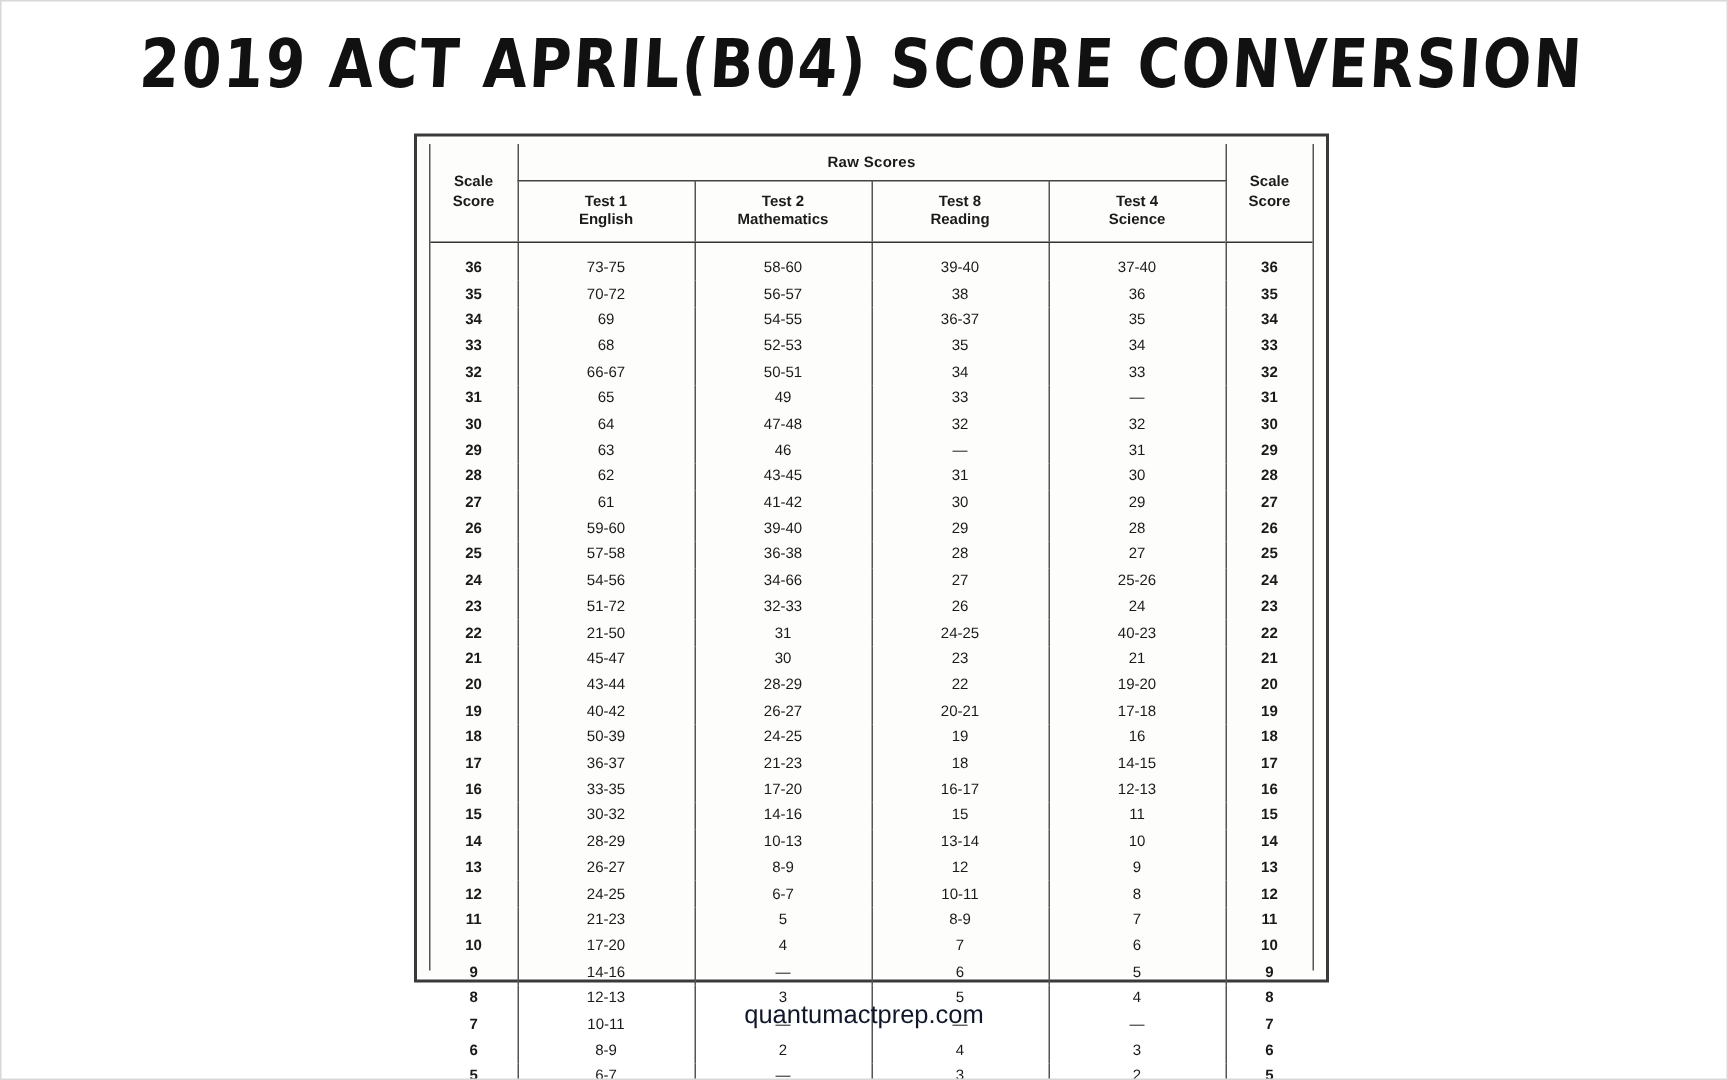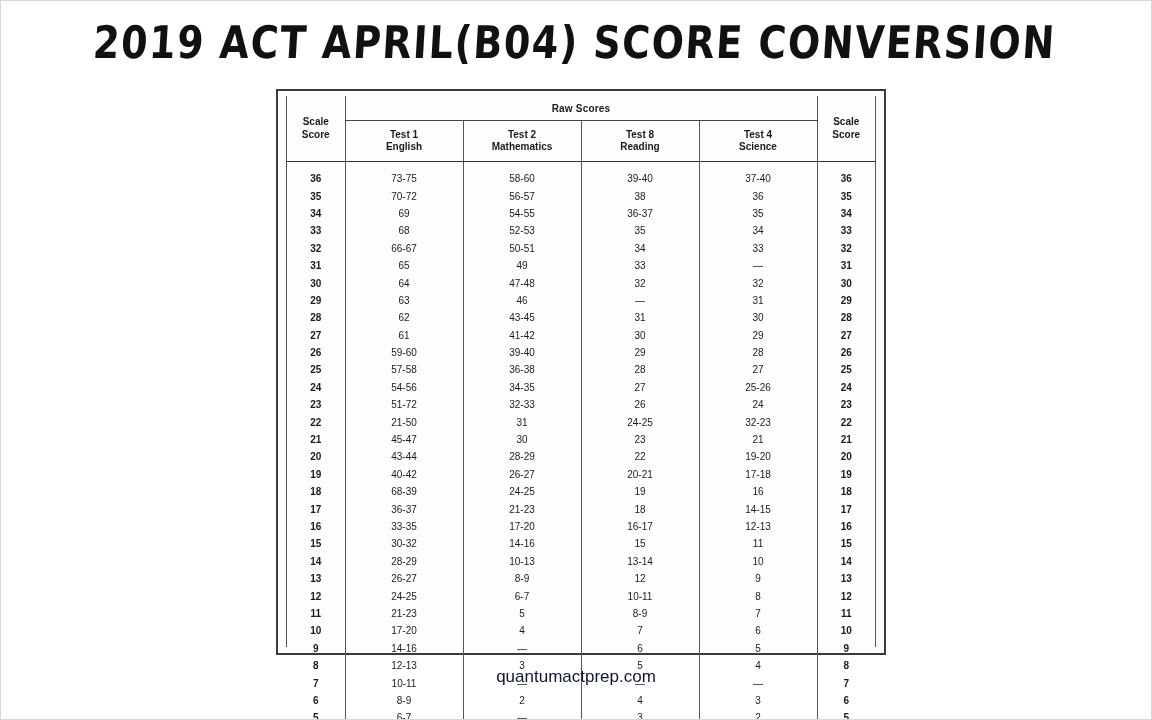--- a/index.html
+++ b/index.html
@@ -267,39 +267,39 @@
             <td class="scale-col">25</td>
             <td class="vline-l">57-58</td>
             <td class="vline-l">36-38</td>
             <td class="vline-l">28</td>
             <td class="vline-l vline-r">27</td>
             <td class="scale-col">25</td>
           </tr>
           <tr class="data-row">
             <td class="scale-col">24</td>
             <td class="vline-l">54-56</td>
-            <td class="vline-l">34-35</td>
+            <td class="vline-l">34-66</td>
             <td class="vline-l">27</td>
             <td class="vline-l vline-r">25-26</td>
             <td class="scale-col">24</td>
           </tr>
           <tr class="data-row">
             <td class="scale-col">23</td>
             <td class="vline-l">51-72</td>
             <td class="vline-l">32-33</td>
             <td class="vline-l">26</td>
             <td class="vline-l vline-r">24</td>
             <td class="scale-col">23</td>
           </tr>
           <tr class="data-row">
             <td class="scale-col">22</td>
             <td class="vline-l">21-50</td>
             <td class="vline-l">31</td>
             <td class="vline-l">24-25</td>
-            <td class="vline-l vline-r">32-23</td>
+            <td class="vline-l vline-r">40-23</td>
             <td class="scale-col">22</td>
           </tr>
           <tr class="data-row">
             <td class="scale-col">21</td>
             <td class="vline-l">45-47</td>
             <td class="vline-l">30</td>
             <td class="vline-l">23</td>
             <td class="vline-l vline-r">21</td>
             <td class="scale-col">21</td>
           </tr>
@@ -314,21 +314,21 @@
           <tr class="data-row">
             <td class="scale-col">19</td>
             <td class="vline-l">40-42</td>
             <td class="vline-l">26-27</td>
             <td class="vline-l">20-21</td>
             <td class="vline-l vline-r">17-18</td>
             <td class="scale-col">19</td>
           </tr>
           <tr class="data-row">
             <td class="scale-col">18</td>
-            <td class="vline-l">68-39</td>
+            <td class="vline-l">50-39</td>
             <td class="vline-l">24-25</td>
             <td class="vline-l">19</td>
             <td class="vline-l vline-r">16</td>
             <td class="scale-col">18</td>
           </tr>
           <tr class="data-row">
             <td class="scale-col">17</td>
             <td class="vline-l">36-37</td>
             <td class="vline-l">21-23</td>
             <td class="vline-l">18</td>

